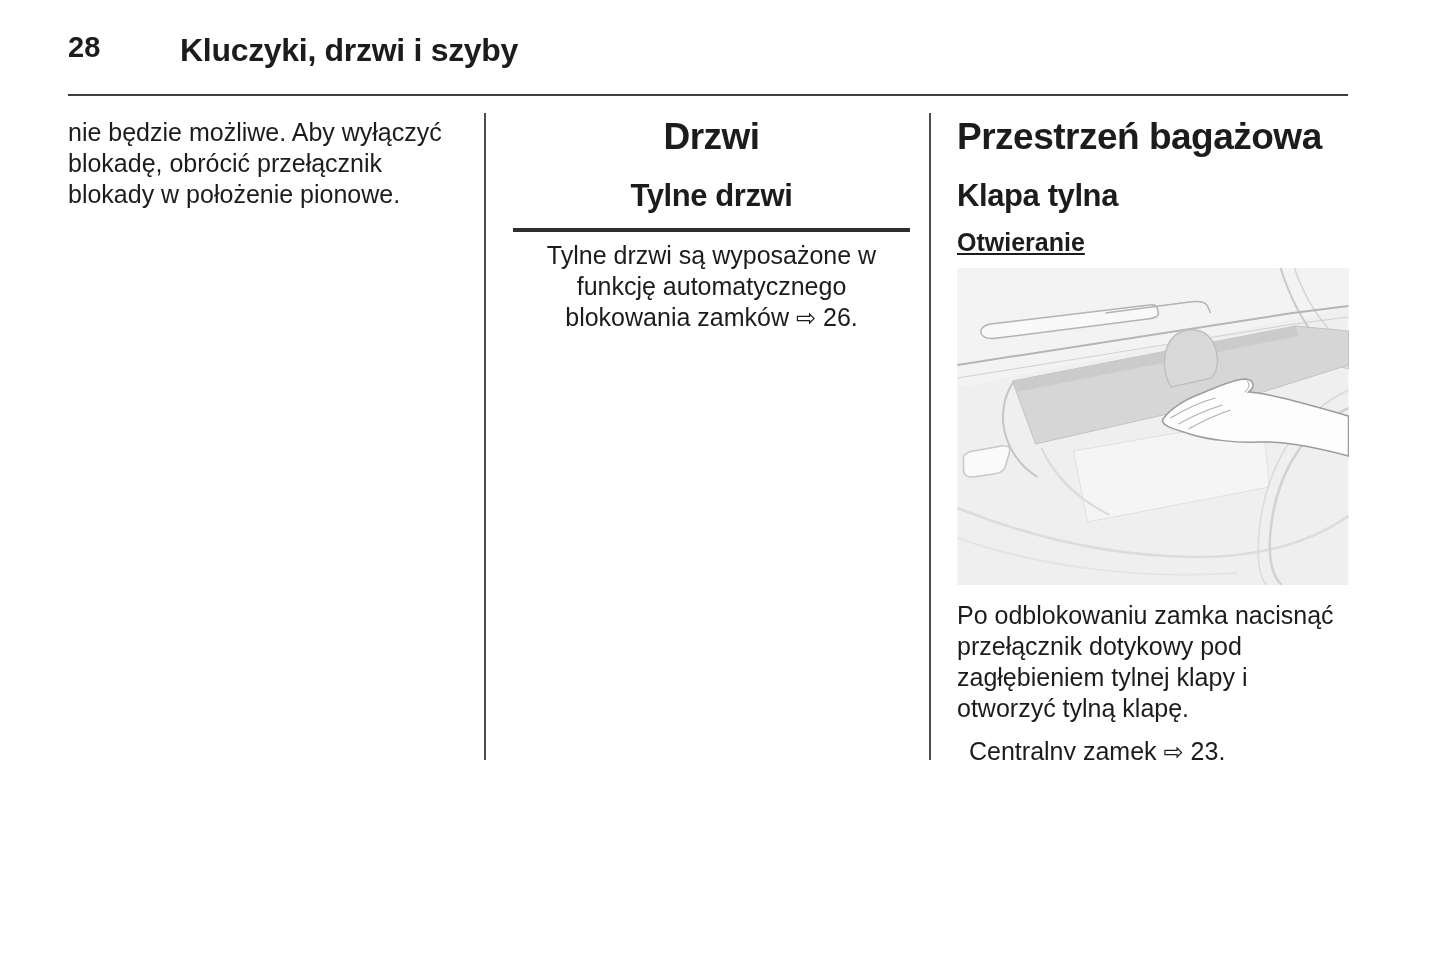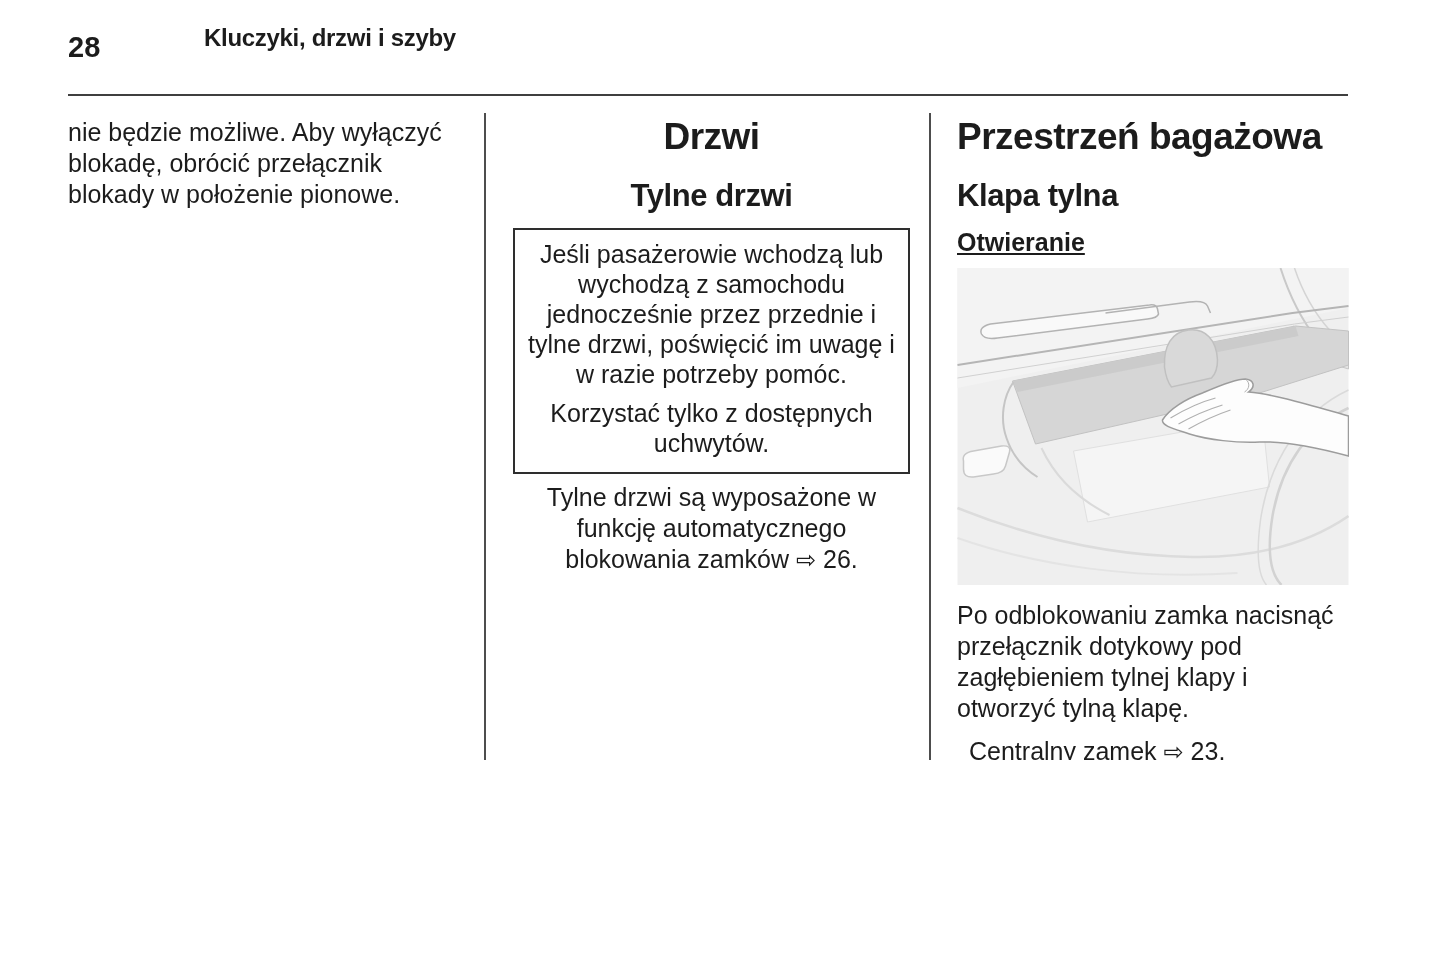--- a/index.html
+++ b/index.html
@@ -1,21 +1,21 @@
 <!DOCTYPE html>
 <html><head>
 <meta charset="utf-8">
 <style>
   html,body { margin:0; padding:0; background:#ffffff; }
   .page {
     position:relative; width:1445px; height:760px; background:#ffffff;
     font-family:"Liberation Sans", sans-serif; color:#1c1c1c; overflow:hidden;
   }
   .page-number { position:absolute; left:68px; top:31px; font-size:29px; font-weight:bold; }
-  .chapter-title { position:absolute; left:180px; top:24px; font-size:24px; font-weight:bold; letter-spacing:-0.3px;margin-left:24px; }
+  .chapter-title { position:absolute; left:180px; top:32px; font-size:32px; font-weight:bold; letter-spacing:-0.3px; }
   .hr-rule { position:absolute; left:68px; top:94px; width:1280px; height:2px; background:#3f3f3f; }
   .v-divider { position:absolute; top:113px; width:2px; height:795px; background:#4d4d4d; }
   .divider-1 { left:484px; }
   .divider-2 { left:929px; }
 
   .col { position:absolute; top:117px; }
   .col-left  { left:68px;  width:397px; }
   .col-mid   { left:513px; width:397px;text-align:center; }
   .col-right { left:957px; width:392px; }
 
@@ -54,24 +54,20 @@
 
   <div class="col col-left">
     <p class="body-text">nie będzie możliwe. Aby wyłączyć blokadę, obrócić przełącznik blokady w położenie pionowe.</p>
   </div>
 
   <div class="col col-mid">
     <h1 class="sec-title">Drzwi</h1>
     <h2 class="sub-title">Tylne drzwi</h2>
 
     <div class="warning-box">
-      <div class="warning-body">
-        <p>Jeśli pasażerowie wchodzą lub wychodzą z samochodu jednocześnie przez przednie i tylne drzwi, poświęcić im uwagę i w razie potrzeby pomóc.</p>
-        <p>Korzystać tylko z dostępnych uchwytów.</p>
-      </div>
     </div>
 
     <p class="body-text"><span>Tylne drzwi są wyposażone w funkcję automatycznego blokowania zamków</span>
       <span class="ref-arrow">⇨</span>
       <span>26.</span></p>
   </div>
 
   <div class="col col-right">
     <h1 class="sec-title">Przestrzeń bagażowa</h1>
     <h2 class="sub-title">Klapa tylna</h2>

